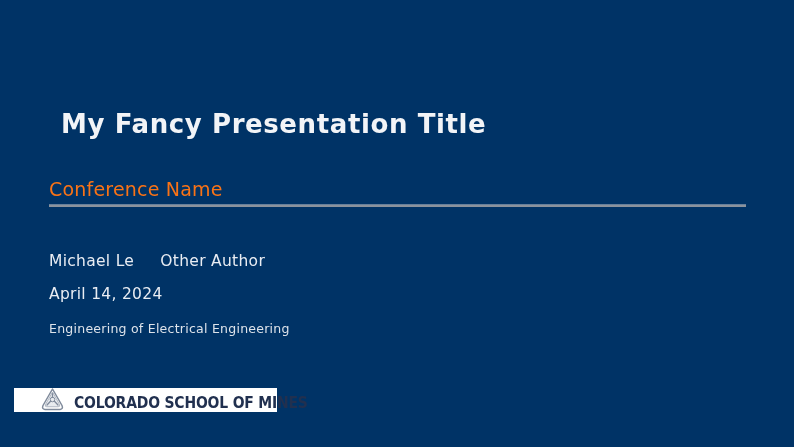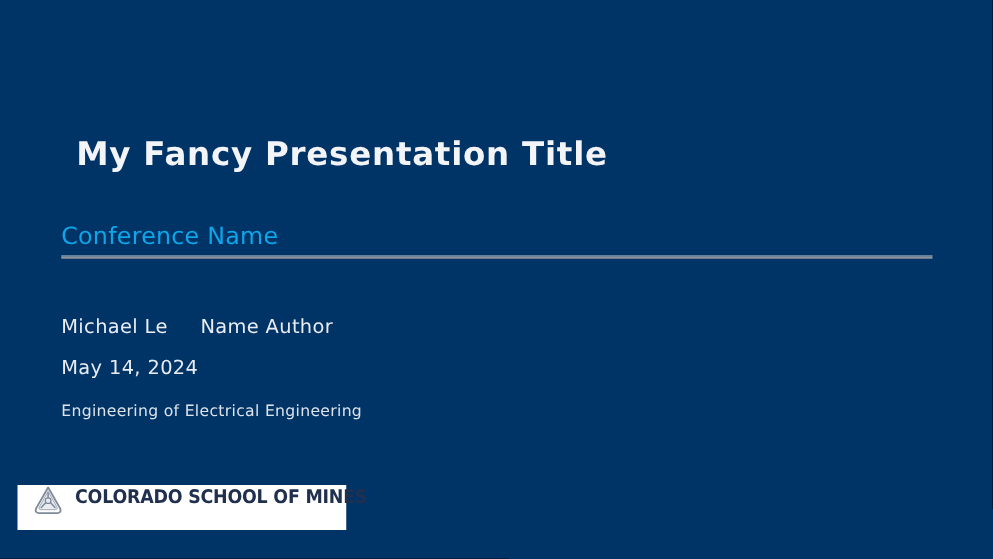--- a/index.html
+++ b/index.html
@@ -31,21 +31,21 @@
     color: #f2f4f7;
     letter-spacing: 0.6px;
     line-height: 1.15;
     margin: 12px;
     white-space: nowrap;
   }
   .slide-subtitle {
     font-family: "DejaVu Sans", sans-serif;
     font-size: 19px;
     font-weight: normal;
-    color: #0ea5e9;
+    color: #f97316;
     letter-spacing: 0.2px;
     margin: 0;
     padding-top: 26px;
     white-space: nowrap;
   }
 
   
   .rule {
     position: absolute;
     left: 49px;
@@ -93,25 +93,25 @@
     margin: 0;
     padding-top: 18px;
   }
 
   
   .logo-box {
     position: absolute;
     left: 14px;
     top: 388px;
     width: 263px;
-    height: 36px;
+    height: 24px;
     background: #ffffff;
     display: flex;
-    align-items: flex-start;
-    padding: 0 12px;
+    align-items: flex-end;
+    padding: 0 26px;
     box-sizing: border-box;
   }
   .logo-emblem {
     width: 25px;
     height: 25px;
     flex: 0 0 25px;
     display: block;
   }
   .logo-text {
     font-family: "DejaVu Sans", sans-serif;
@@ -131,22 +131,22 @@
 <div class="slide">
 
   <div class="title-block">
     <h1 class="slide-title">My Fancy Presentation Title</h1>
     <h2 class="slide-subtitle">Conference Name</h2>
   </div>
 
   <div class="rule"></div>
 
   <div class="meta-block">
-    <p class="authors">Michael Le     Name Author</p>
-    <p class="date">May 14, 2024</p>
+    <p class="authors">Michael Le     Other Author</p>
+    <p class="date">April 14, 2024</p>
     <p class="institute">Engineering of Electrical Engineering</p>
   </div>
 
   <div class="logo-box">
     <svg class="logo-emblem" viewBox="0 0 100 100">
       <path d="M50 8 L88 74 Q94 88 80 90 L20 90 Q6 88 12 74 Z" fill="none" stroke="#7f8a9b" stroke-width="6" stroke-linejoin="round"></path>
       <path d="M50 20 L78 70 Q82 79 73 79 L27 79 Q18 79 22 70 Z" fill="#e8ebef" stroke="#9aa3b0" stroke-width="3" stroke-linejoin="round"></path>
       <circle cx="50" cy="50" r="9" fill="none" stroke="#7f8a9b" stroke-width="4"></circle>
       <path d="M50 41 L50 26 M42 57 L28 72 M58 57 L72 72" stroke="#7f8a9b" stroke-width="5" stroke-linecap="round"></path>
     </svg>

